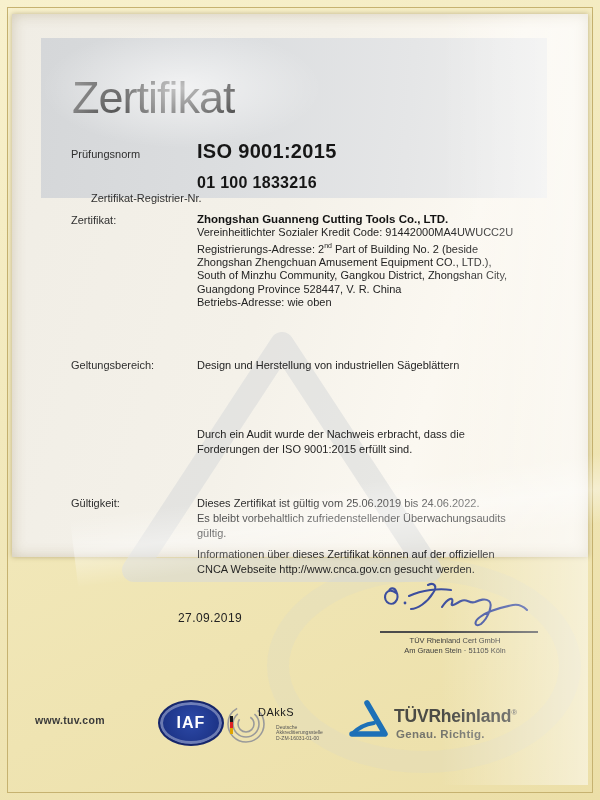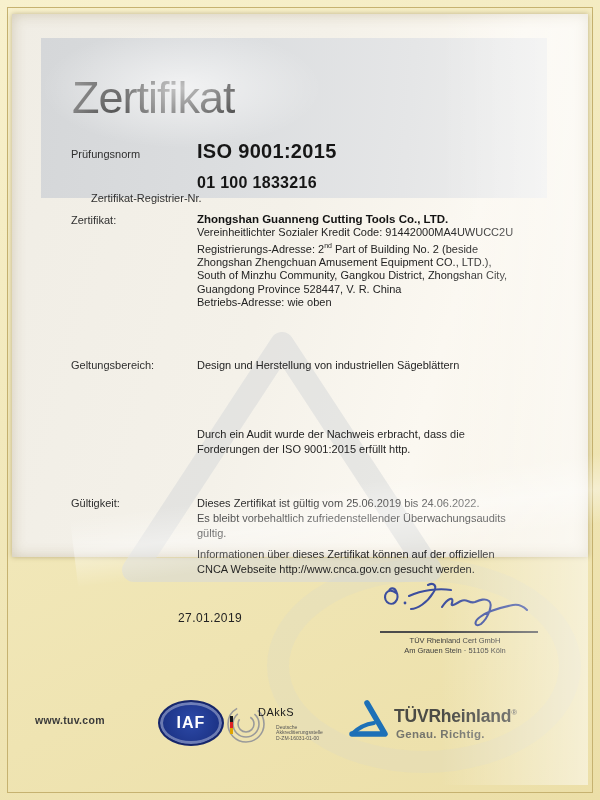--- a/index.html
+++ b/index.html
@@ -108,36 +108,36 @@
     <div>South of Minzhu Community, Gangkou District, Zhongshan City,</div>
     <div>Guangdong Province 528447, V. R. China</div>
     <div>Betriebs-Adresse: wie oben</div>
   </div>
 
   <span class="abs lbl g-lbl">Geltungsbereich:</span>
   <span class="abs val g-val">Design und Herstellung von industriellen Sägeblättern</span>
 
   <div class="abs audit">
     <div>Durch ein Audit wurde der Nachweis erbracht, dass die</div>
-    <div>Forderungen der ISO 9001:2015 erfüllt http.</div>
+    <div>Forderungen der ISO 9001:2015 erfüllt sind.</div>
   </div>
 
   <span class="abs lbl v-lbl">Gültigkeit:</span>
   <div class="abs v-lines">
     <div>Dieses Zertifikat ist gültig vom 25.06.2019 bis 24.06.2022.</div>
     <div>Es bleibt vorbehaltlich zufriedenstellender Überwachungsaudits</div>
     <div>gültig.</div>
   </div>
 
   <div class="abs info">
     <div>Informationen über dieses Zertifikat können auf der offiziellen</div>
     <div>CNCA Webseite http://www.cnca.gov.cn gesucht werden.</div>
   </div>
 
-  <span class="abs date">27.01.2019</span>
+  <span class="abs date">27.09.2019</span>
 
   <svg class="abs sig-svg" width="162" height="54" viewBox="0 0 162 54">
     <g fill="none" stroke="#3c4e9e" stroke-width="2.1" stroke-linecap="round">
       <path d="M16,14 C7,7 2,18 7,23 C12,28 21,22 16,12 C14,8 10,9 9,12"></path>
       <circle cx="25" cy="24" r="1.4" fill="#3c4e9e" stroke="none"></circle>
       <path d="M48,6 C54,3 58,7 53,14 C47,24 37,30 31,30"></path>
       <path d="M29,17 C42,11 59,9 71,11"></path>
       <path d="M62,28 C68,19 74,17 72,24 C70,29 77,24 81,22 C87,19 89,25 95,23 C100,21 105,19 109,22 C113,25 109,38 101,45 C95,49 93,43 100,38 C109,31 123,28 133,26 C139,25 143,27 147,31"></path>
     </g>
   </svg>

